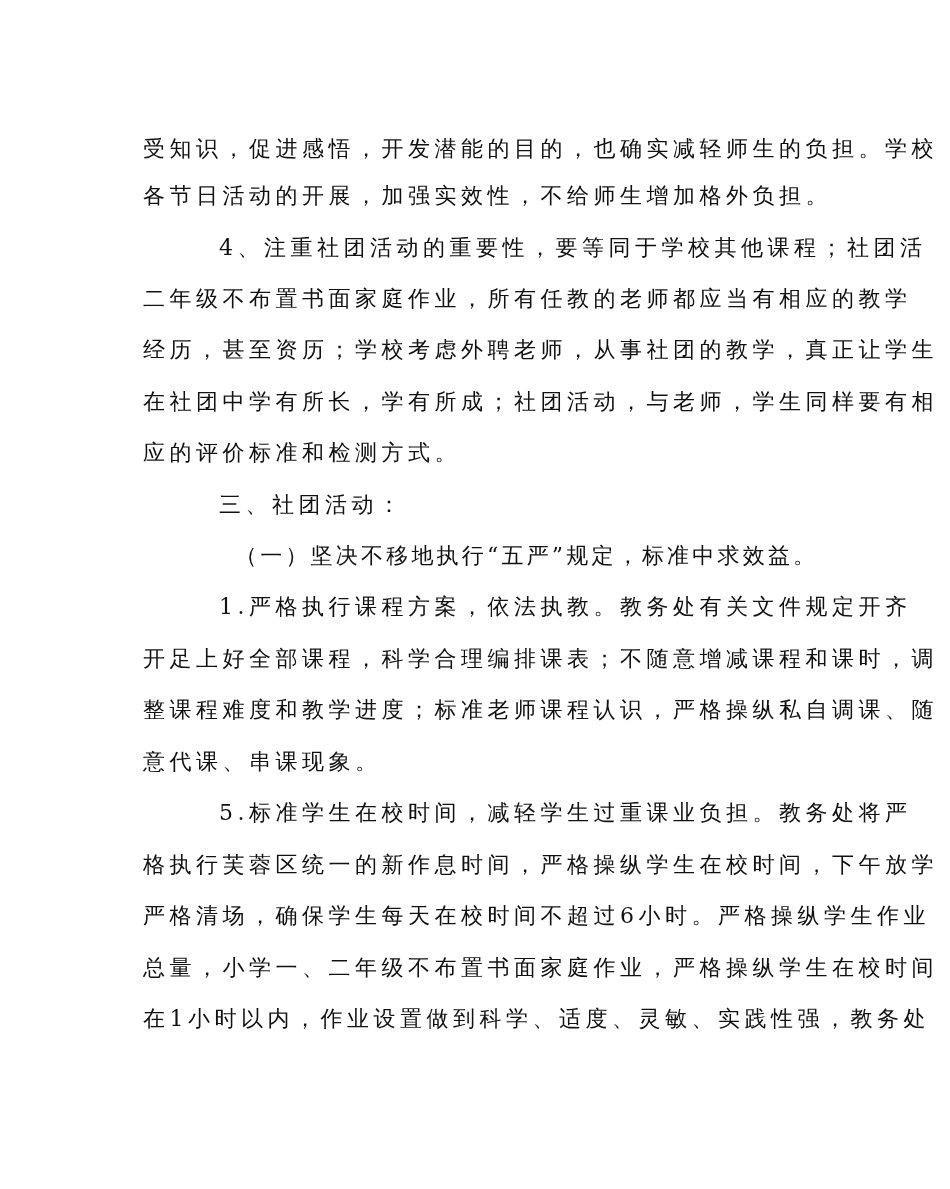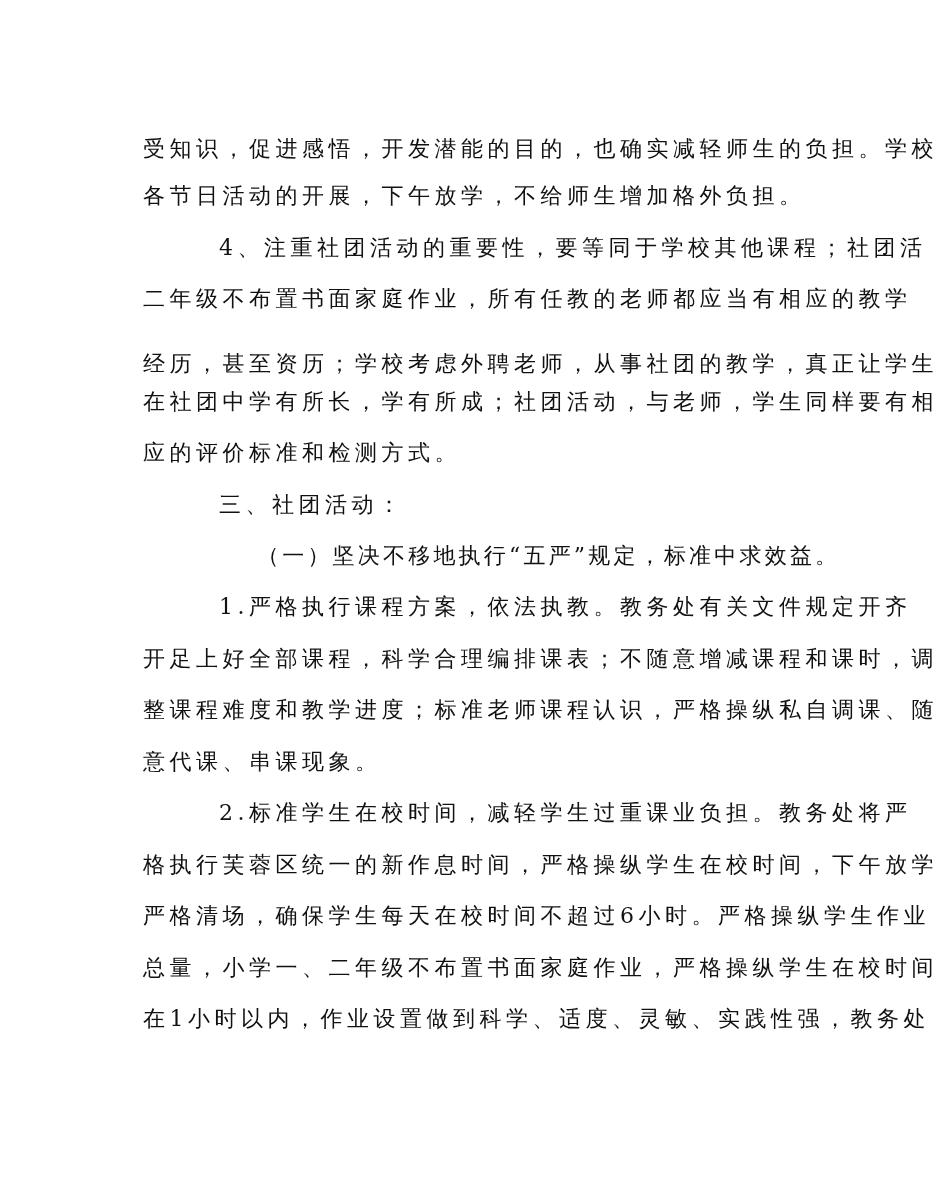--- a/index.html
+++ b/index.html
@@ -7,37 +7,37 @@
   .page {
     position: absolute; left: 143px; top: 128px; width: 670px;
     font-family: "DejaVu Serif", "Liberation Serif", serif;
     font-size: 22px; color: #111111;
   }
   .line {
     position: absolute; left: 0; white-space: nowrap;
     height: 30px; line-height: 30px; letter-spacing: 4.5px;
   }
   .indent { left: 76px; }
-  .indent-sub { left: 92px; margin-left: 22px; }
+  .indent-sub { left: 92px; }
 </style>
 </head>
 <body>
 
 <div class="page">
   <div class="line" style="top:6px">受知识，促进感悟，开发潜能的目的，也确实减轻师生的负担。学校</div>
-  <div class="line" style="top:53px">各节日活动的开展，下午放学，不给师生增加格外负担。</div>
+  <div class="line" style="top:53px">各节日活动的开展，加强实效性，不给师生增加格外负担。</div>
   <div class="line indent" style="top:105px">4、注重社团活动的重要性，要等同于学校其他课程；社团活</div>
   <div class="line" style="top:156px">二年级不布置书面家庭作业，所有任教的老师都应当有相应的教学</div>
-  <div class="line" style="top:221px">经历，甚至资历；学校考虑外聘老师，从事社团的教学，真正让学生</div>
+  <div class="line" style="top:207px">经历，甚至资历；学校考虑外聘老师，从事社团的教学，真正让学生</div>
   <div class="line" style="top:259px">在社团中学有所长，学有所成；社团活动，与老师，学生同样要有相</div>
   <div class="line" style="top:310px">应的评价标准和检测方式。</div>
   <div class="line indent" style="top:362px">三、社团活动：</div>
   <div class="line indent-sub" style="top:413px; letter-spacing:3.2px">（一）坚决不移地执行“五严”规定，标准中求效益。</div>
   <div class="line indent" style="top:464px">1.严格执行课程方案，依法执教。教务处有关文件规定开齐</div>
   <div class="line" style="top:516px">开足上好全部课程，科学合理编排课表；不随意增减课程和课时，调</div>
   <div class="line" style="top:567px">整课程难度和教学进度；标准老师课程认识，严格操纵私自调课、随</div>
   <div class="line" style="top:619px">意代课、串课现象。</div>
-  <div class="line indent" style="top:670px">2.标准学生在校时间，减轻学生过重课业负担。教务处将严</div>
+  <div class="line indent" style="top:670px">5.标准学生在校时间，减轻学生过重课业负担。教务处将严</div>
   <div class="line" style="top:722px">格执行芙蓉区统一的新作息时间，严格操纵学生在校时间，下午放学</div>
   <div class="line" style="top:773px">严格清场，确保学生每天在校时间不超过6小时。严格操纵学生作业</div>
   <div class="line" style="top:825px">总量，小学一、二年级不布置书面家庭作业，严格操纵学生在校时间</div>
   <div class="line" style="top:876px">在1小时以内，作业设置做到科学、适度、灵敏、实践性强，教务处</div>
 </div>
 
 </body></html>

